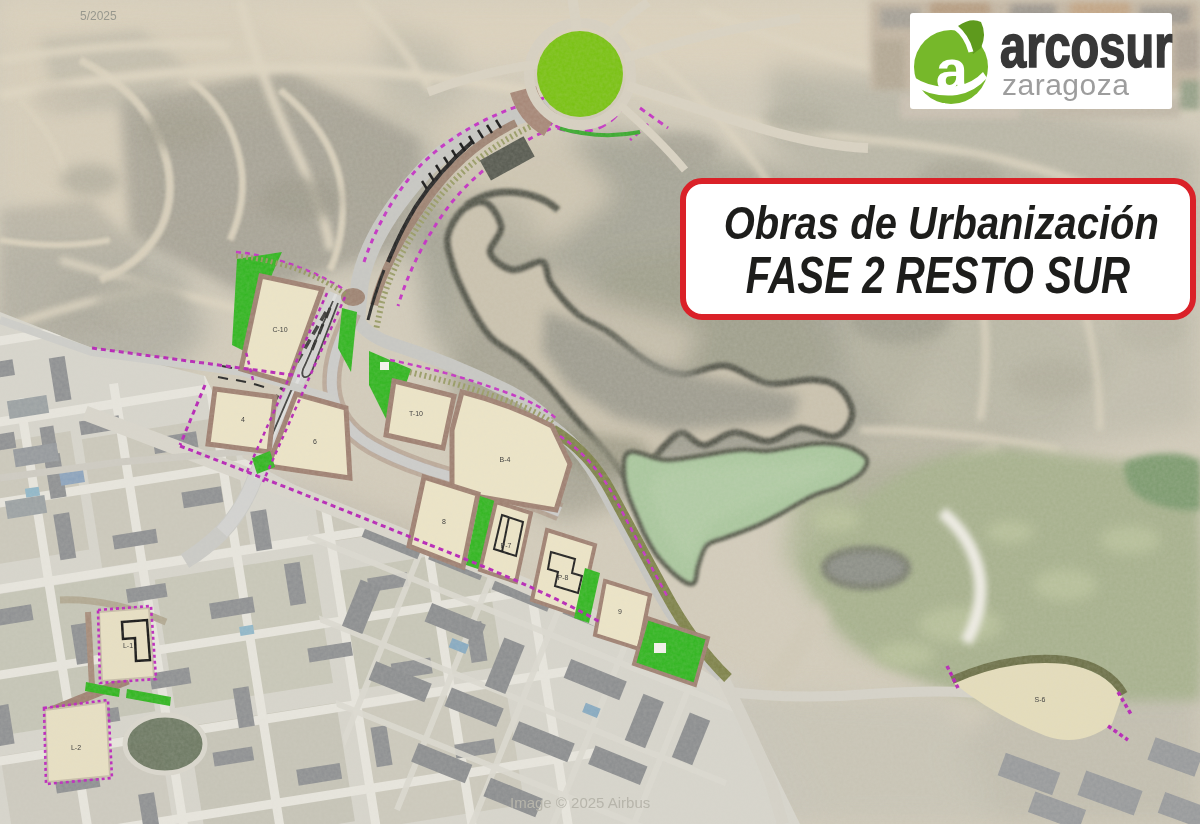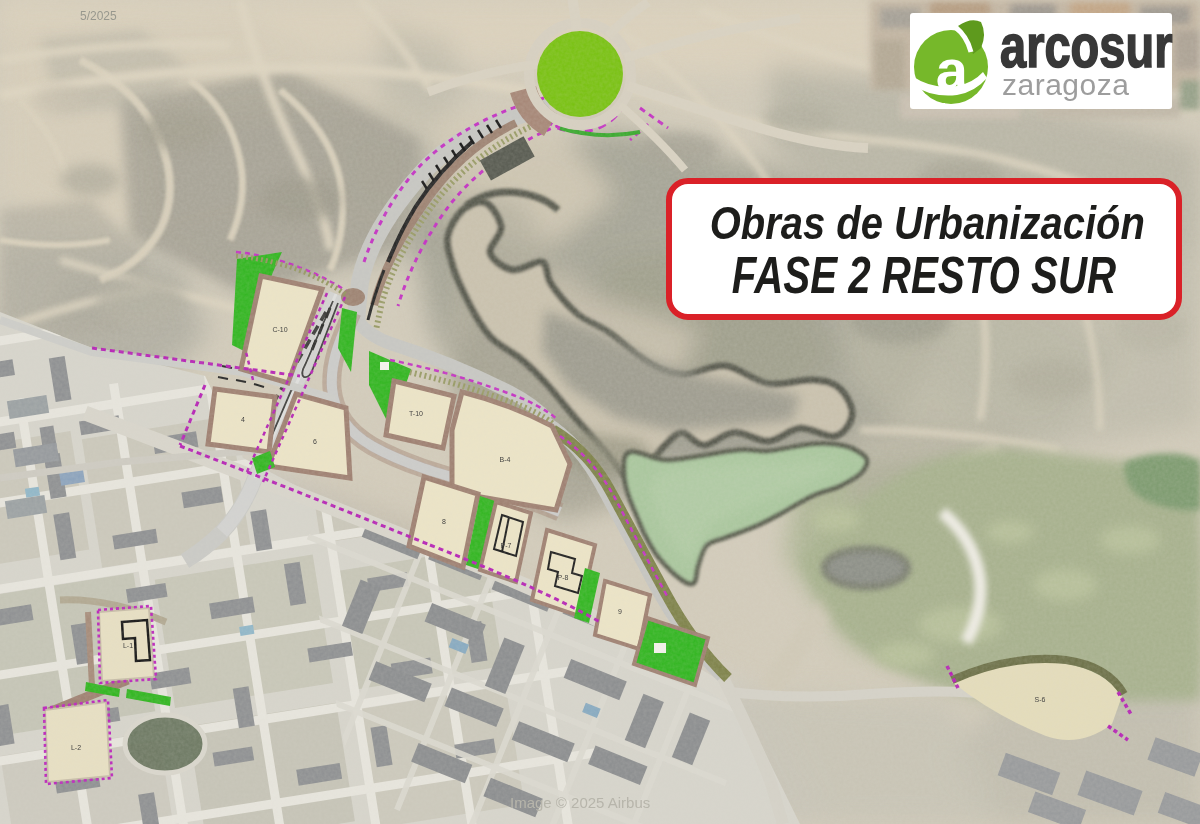--- a/index.html
+++ b/index.html
@@ -588,19 +588,19 @@
 <path d="M1,62 Q22,76 46,72 Q62,69 72,58 L76,64 Q64,78 46,81 Q20,84 0,70 Z" fill="#fff"></path>
 <path d="M8,82 Q20,90 34,89 L34,94 Q18,95 6,88 Z" fill="#fff"></path>
 <text x="41" y="76" font-family="Liberation Sans,sans-serif" font-weight="bold" font-size="58" fill="#fff" text-anchor="middle">a</text>
 </svg>
 
 <div style="position:absolute;left:90px;top:0px;font-family:'Liberation Sans',sans-serif;font-weight:bold;font-size:47px;line-height:52px;color:#383838;letter-spacing:0;-webkit-text-stroke:1.3px #383838;transform:scaleY(1.28);transform-origin:top left;">arcosur</div>
 
 <div style="position:absolute;left:92px;top:56px;font-family:'Liberation Sans',sans-serif;font-size:30px;line-height:31px;color:#9d9d9d;letter-spacing:0.5px;">zaragoza</div>
 </div>
 
-<div id="titlebox" style="position:absolute;left:666px;top:178px;width:516px;height:142px;background:#fff;border:6px solid #da2128;border-radius:22px;box-sizing:border-box;text-align:center;color:#1d1d1b;">
+<div id="titlebox" style="position:absolute;left:680px;top:178px;width:516px;height:142px;background:#fff;border:6px solid #da2128;border-radius:22px;box-sizing:border-box;text-align:center;color:#1d1d1b;">
 
 <div style="margin-top:14px;white-space:nowrap;font-family:'Liberation Sans',sans-serif;font-weight:bold;font-style:italic;font-size:47px;line-height:50px;transform:scaleX(0.85);">Obras de Urbanización</div>
 
 <div style="white-space:nowrap;font-family:'Liberation Sans',sans-serif;font-weight:bold;font-style:italic;font-size:51px;line-height:56px;transform:scaleX(0.79);">FASE 2 RESTO SUR</div>
 </div>
 </div>
 
 </body></html>

